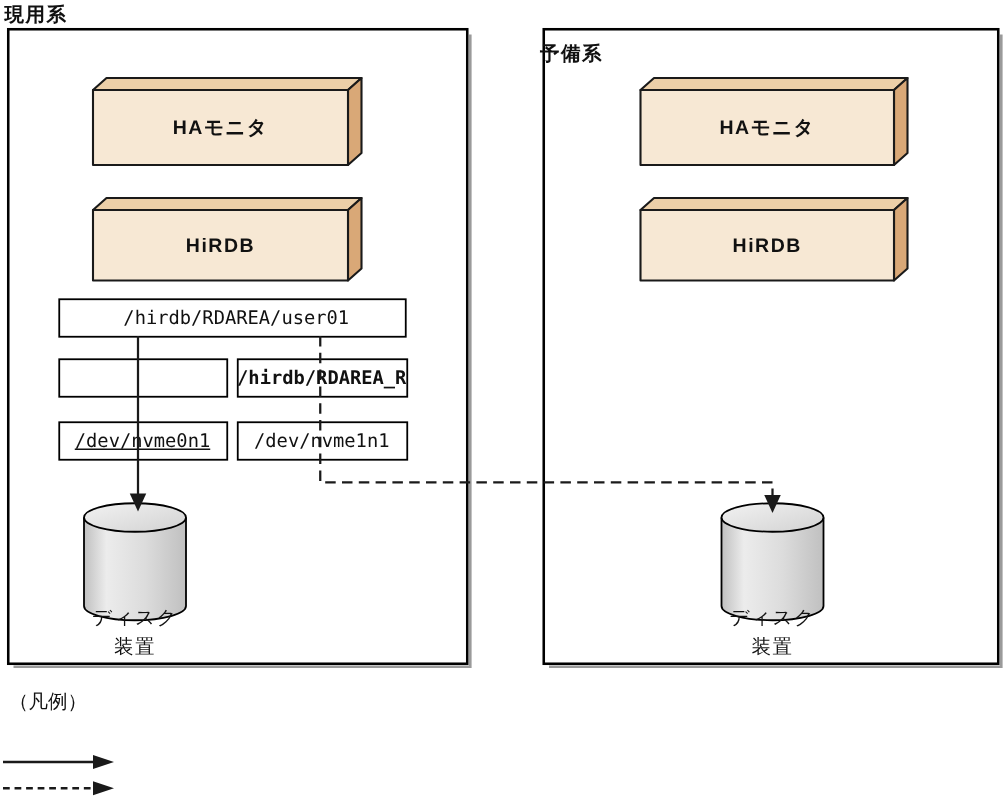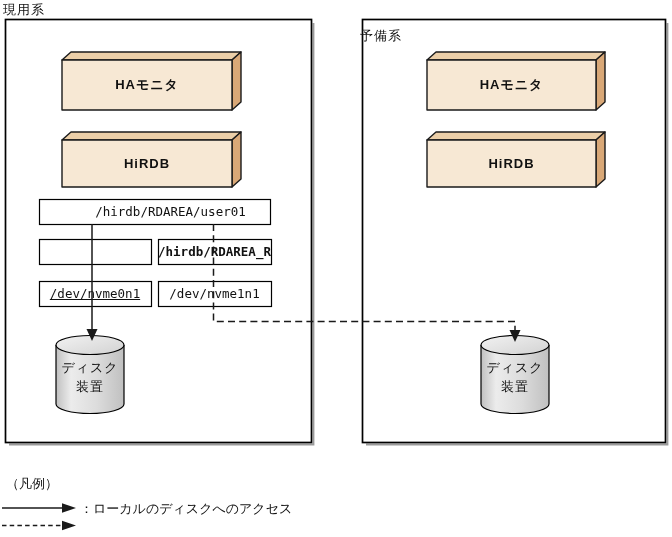--- a/index.html
+++ b/index.html
@@ -5,34 +5,34 @@
   html,body{margin:0;padding:0;background:#ffffff;}
   .stage{
     position:relative;width:672px;height:537px;background:#ffffff;
     font-family:"Liberation Sans",sans-serif;color:#111;overflow:hidden;
   }
   .layer{position:absolute;left:0;top:0;width:672px;height:537px;}
   .svg-base{z-index:0;}
   .txt{position:absolute;z-index:2;}
   .svg-lines{z-index:3;pointer-events:none;}
   .sys-label{
-    font-size:13px;font-weight:normal;letter-spacing:1px;line-height:15px;white-space:nowrap;
+    font-size:13px;font-weight:bold;letter-spacing:1px;line-height:15px;white-space:nowrap;
   }
   .comp-label{
     position:absolute;display:flex;align-items:center;justify-content:center;
     font-size:13px;font-weight:bold;letter-spacing:1px;white-space:nowrap;z-index:2;
   }
   .path-label{
     position:absolute;display:flex;align-items:center;justify-content:center;
     font-family:"DejaVu Sans Mono","Liberation Mono",monospace;
     font-size:12.5px;white-space:nowrap;z-index:2;
   }
   .disk-label{
     position:absolute;width:76px;text-align:center;font-size:13px;line-height:19px;
-    letter-spacing:1px;z-index:2;font-weight:normal;
+    letter-spacing:1px;z-index:2;font-weight:normal;margin-top:44px;
   }
   .legend-title{font-size:13px;line-height:15px;white-space:nowrap;}
   .legend-text{font-size:13px;line-height:15px;white-space:nowrap;}
 </style>
 </head>
 <body>
 
 <div class="stage">
 
   <svg class="layer svg-base" viewBox="0 0 672 537">
@@ -105,36 +105,35 @@
   </svg>
 
   <div class="txt sys-label" style="left:3px;top:2px;">現用系</div>
   <div class="txt sys-label" style="left:360px;top:2px;margin-top:26px;">予備系</div>
 
   <div class="comp-label" style="left:62px;top:60px;width:170px;height:50px;">HAモニタ</div>
   <div class="comp-label" style="left:62px;top:140px;width:170px;height:47px;">HiRDB</div>
   <div class="comp-label" style="left:427px;top:60px;width:169px;height:50px;">HAモニタ</div>
   <div class="comp-label" style="left:427px;top:140px;width:169px;height:47px;">HiRDB</div>
 
-  <div class="path-label" style="left:55px;top:199px;width:231px;height:25px;">/hirdb/RDAREA/user01</div>
+  <div class="path-label" style="left:42px;top:199px;width:231px;height:25px;">/hirdb/RDAREA/user01</div>
   <div class="path-label" style="left:158px;top:239px;width:113px;height:25px;font-weight:bold;">/hirdb/RDAREA_R</div>
   <div class="path-label" style="left:39px;top:281px;width:112px;height:25px;text-decoration:underline;">/dev/nvme0n1</div>
   <div class="path-label" style="left:158px;top:281px;width:113px;height:25px;">/dev/nvme1n1</div>
 
   <div class="disk-label" style="left:52px;top:358px;">
     <div>ディスク</div>
     <div>装置</div>
   </div>
   <div class="disk-label" style="left:477px;top:358px;">
     <div>ディスク</div>
     <div>装置</div>
   </div>
 
-  <div class="txt legend-title" style="left:6px;top:476px;">（凡例）</div>
-  <div class="txt legend-text" style="left:80px;top:501px;">：ローカルのディスクへのアクセス</div>
+  <div class="txt legend-title" style="left:6px;top:460px;">（凡例）</div>
 
   <svg class="layer svg-lines" viewBox="0 0 672 537">
     <g stroke="#1a1a1a">
       <line x1="92" y1="224" x2="92" y2="331" stroke-width="1.5"></line>
       <polygon points="92,341 86.5,329 97.5,329" stroke="none" fill="#1a1a1a"></polygon>
       <path d="M213.5,224 V321.5 H515 V332" fill="none" stroke-width="1.5" stroke-dasharray="7,4.2"></path>
       <polygon points="515,342 509.5,330 520.5,330" stroke="none" fill="#1a1a1a"></polygon>
     </g>
   </svg>
 

